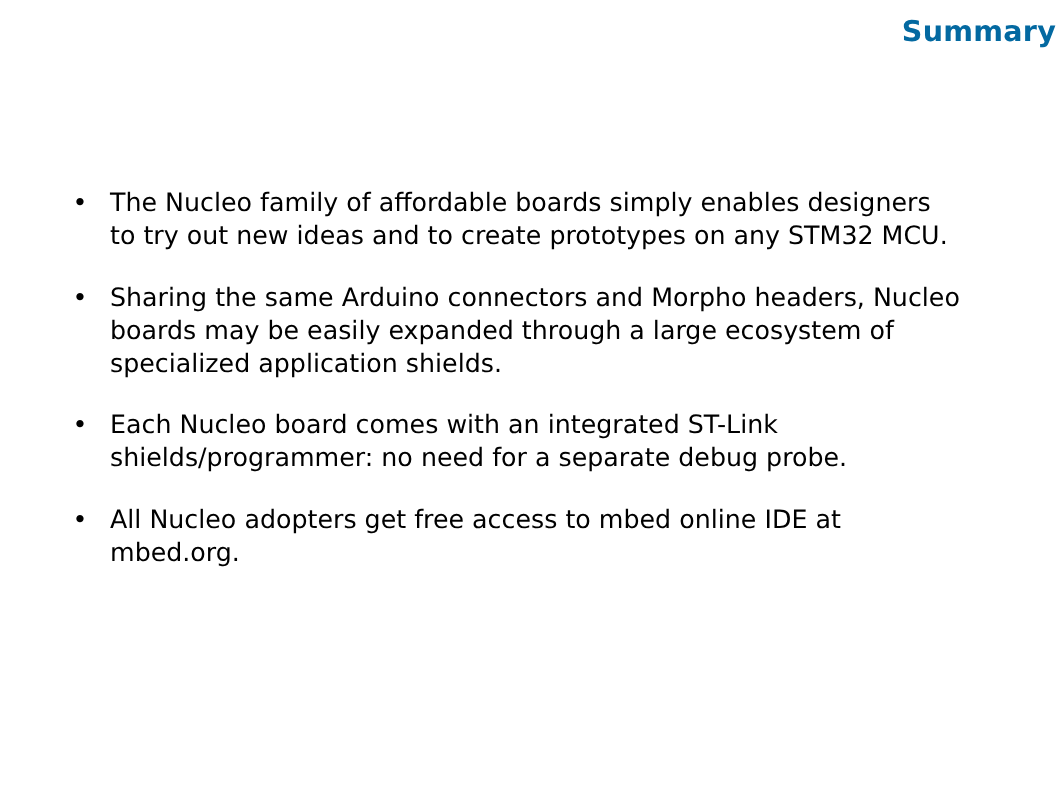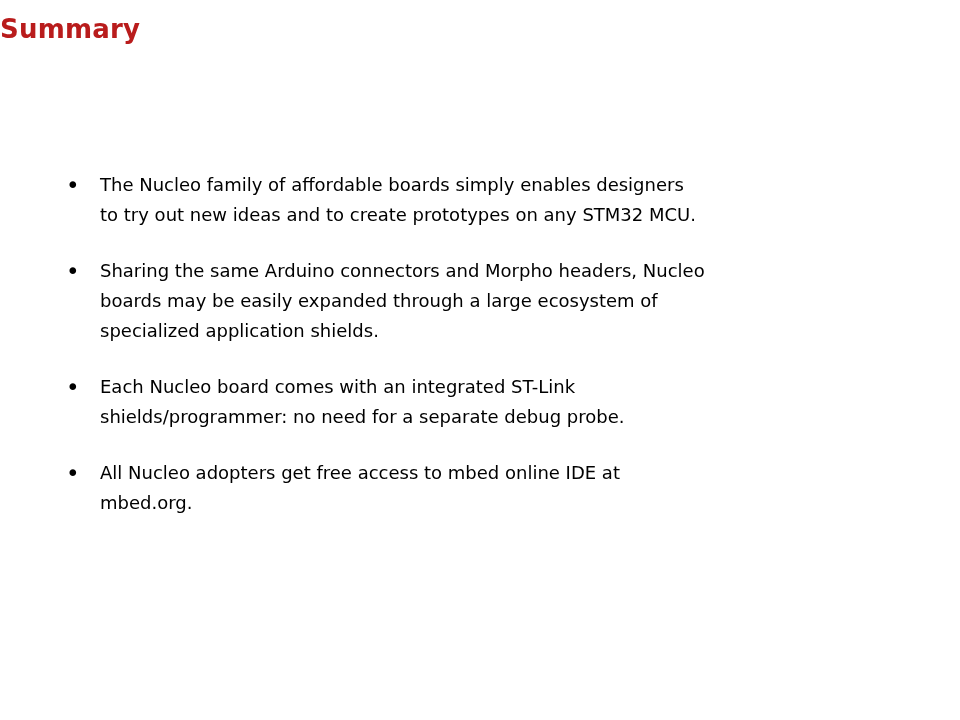--- a/index.html
+++ b/index.html
@@ -18,24 +18,24 @@
     position: relative;
     width: 960px;
     height: 720px;
     background: #ffffff;
   }
   .slide-title {
     position: absolute;
     top: 14px;
     left: 0;
     width: 960px;
-    text-align: left;
+    text-align: right;
     font-size: 26px;
     font-weight: bold;
-    color: #b91c1c;
+    color: #0369a1;
     letter-spacing: 0.2px;
   }
   .bullet-list {
     position: absolute;
     top: 170px;
     left: 62px;
     width: 870px;
   }
   .bullet-item {
     display: flex;
@@ -50,21 +50,21 @@
     width: 38px;
     font-size: 23px;
     line-height: 30px;
     color: #000000;
     text-align: left;
     padding-left: 4px;
     box-sizing: border-box;
   }
   .bullet-text {
     flex: 1 1 auto;
-    font-size: 18px;
+    font-size: 23px;
     line-height: 30px;
     color: #000000;
     white-space: pre-line;
   }
 </style>
 </head>
 <body>
 
 <div class="slide">
 

